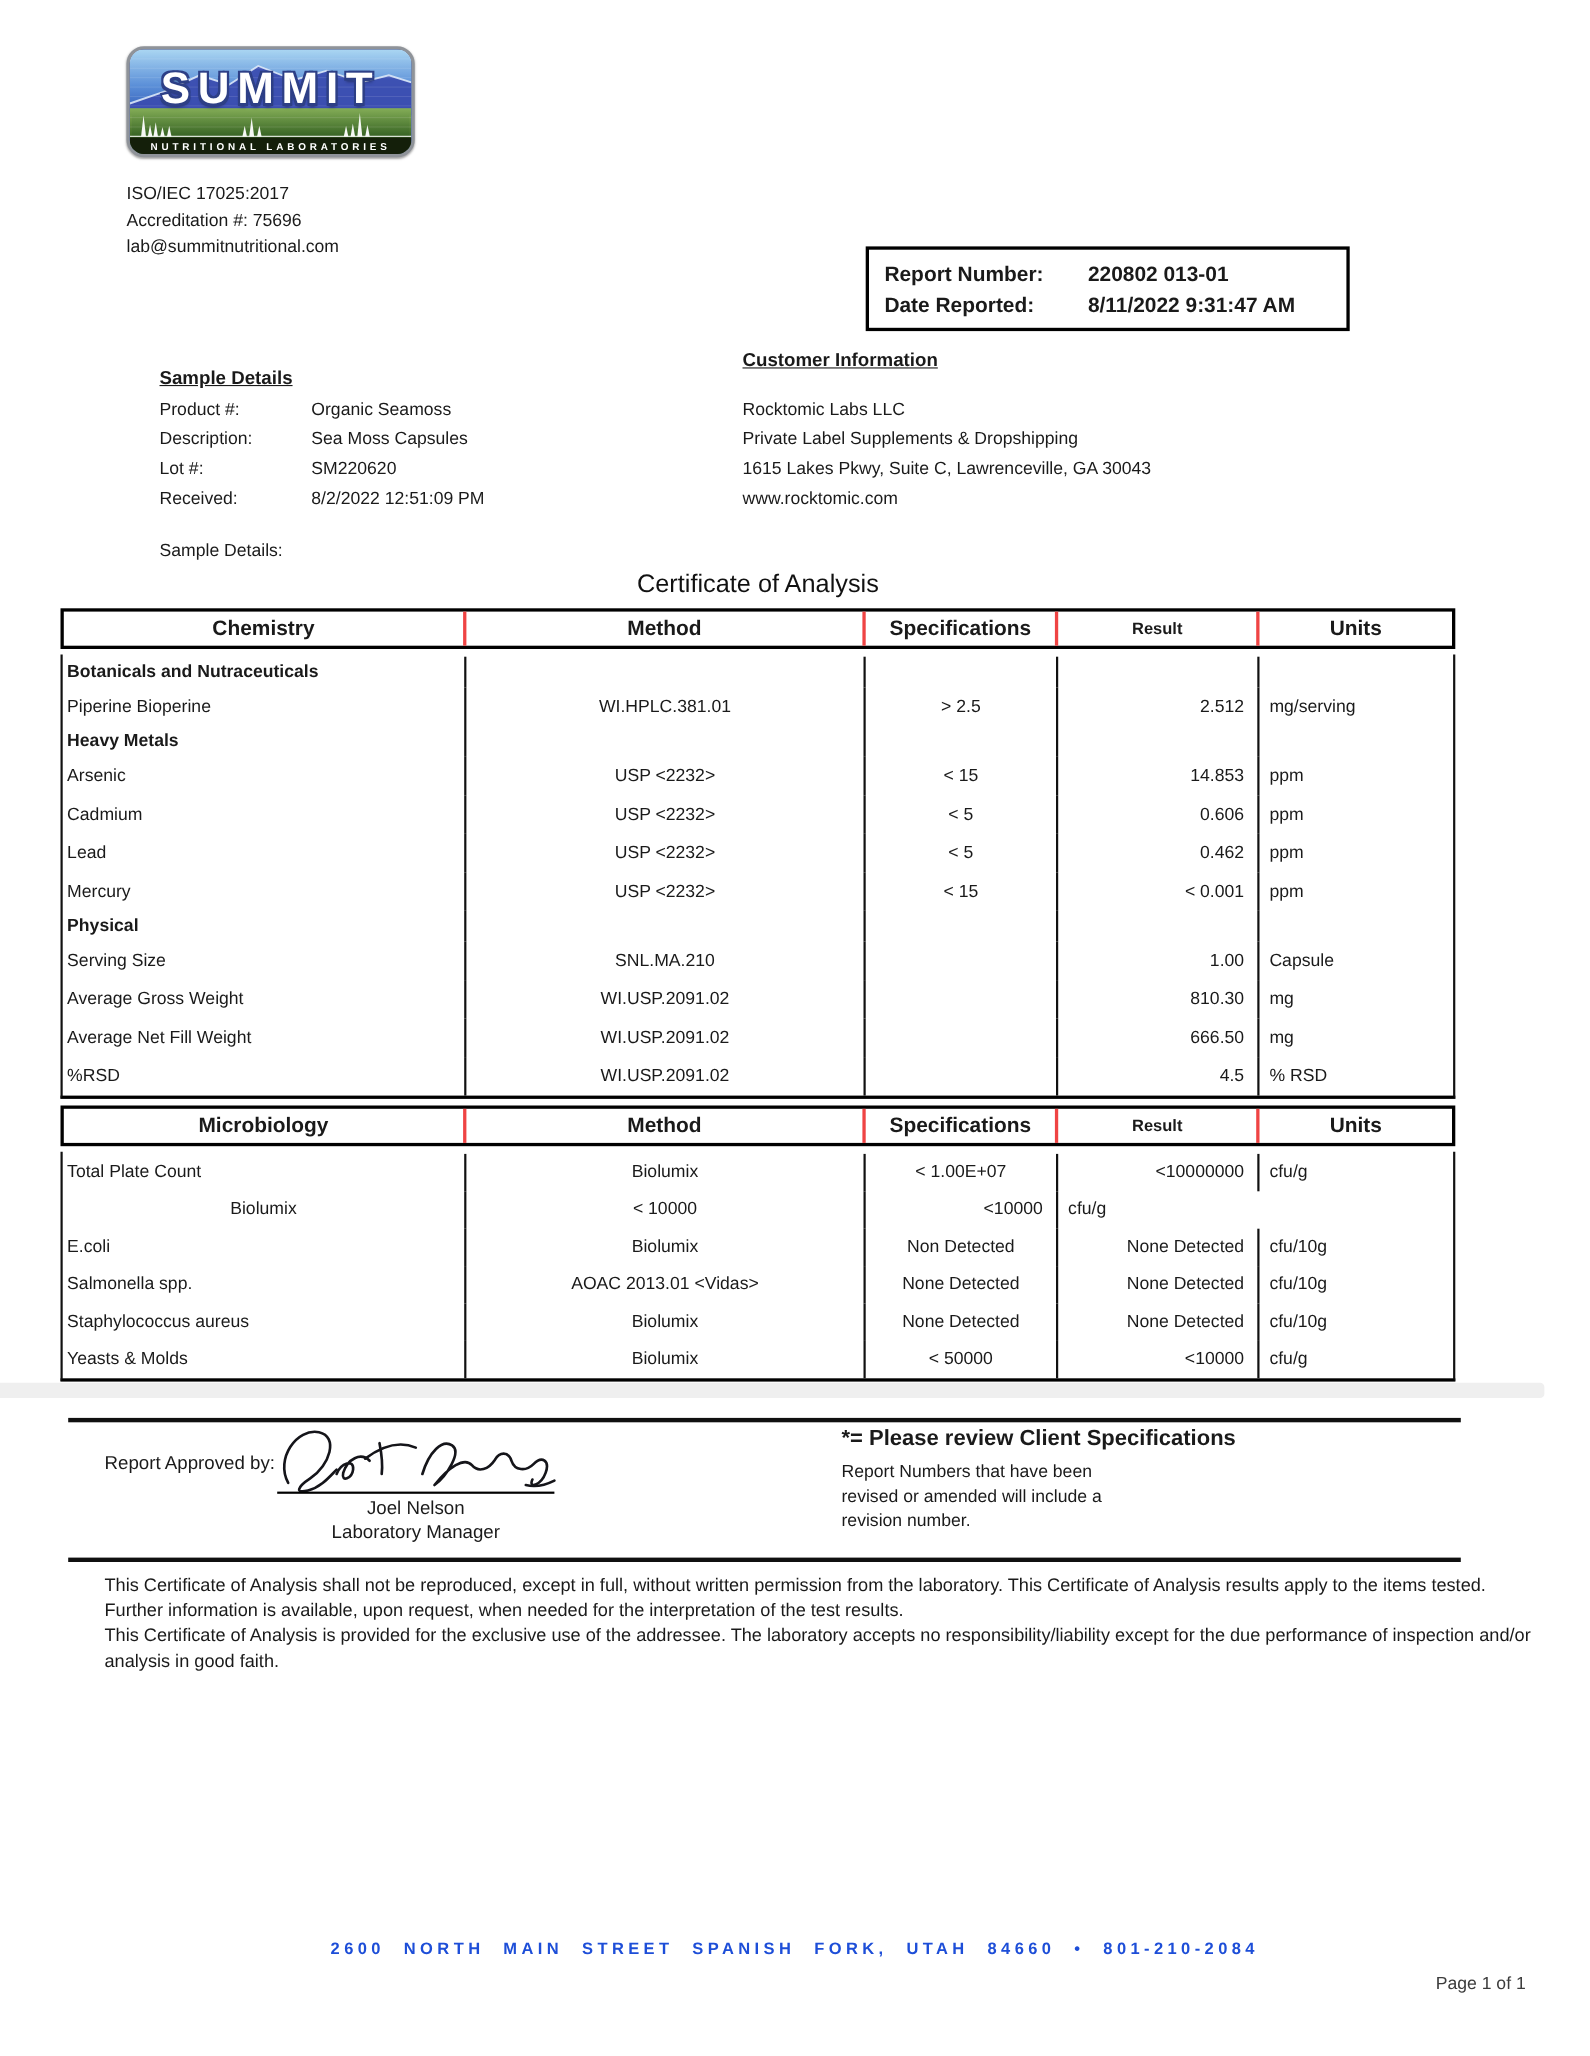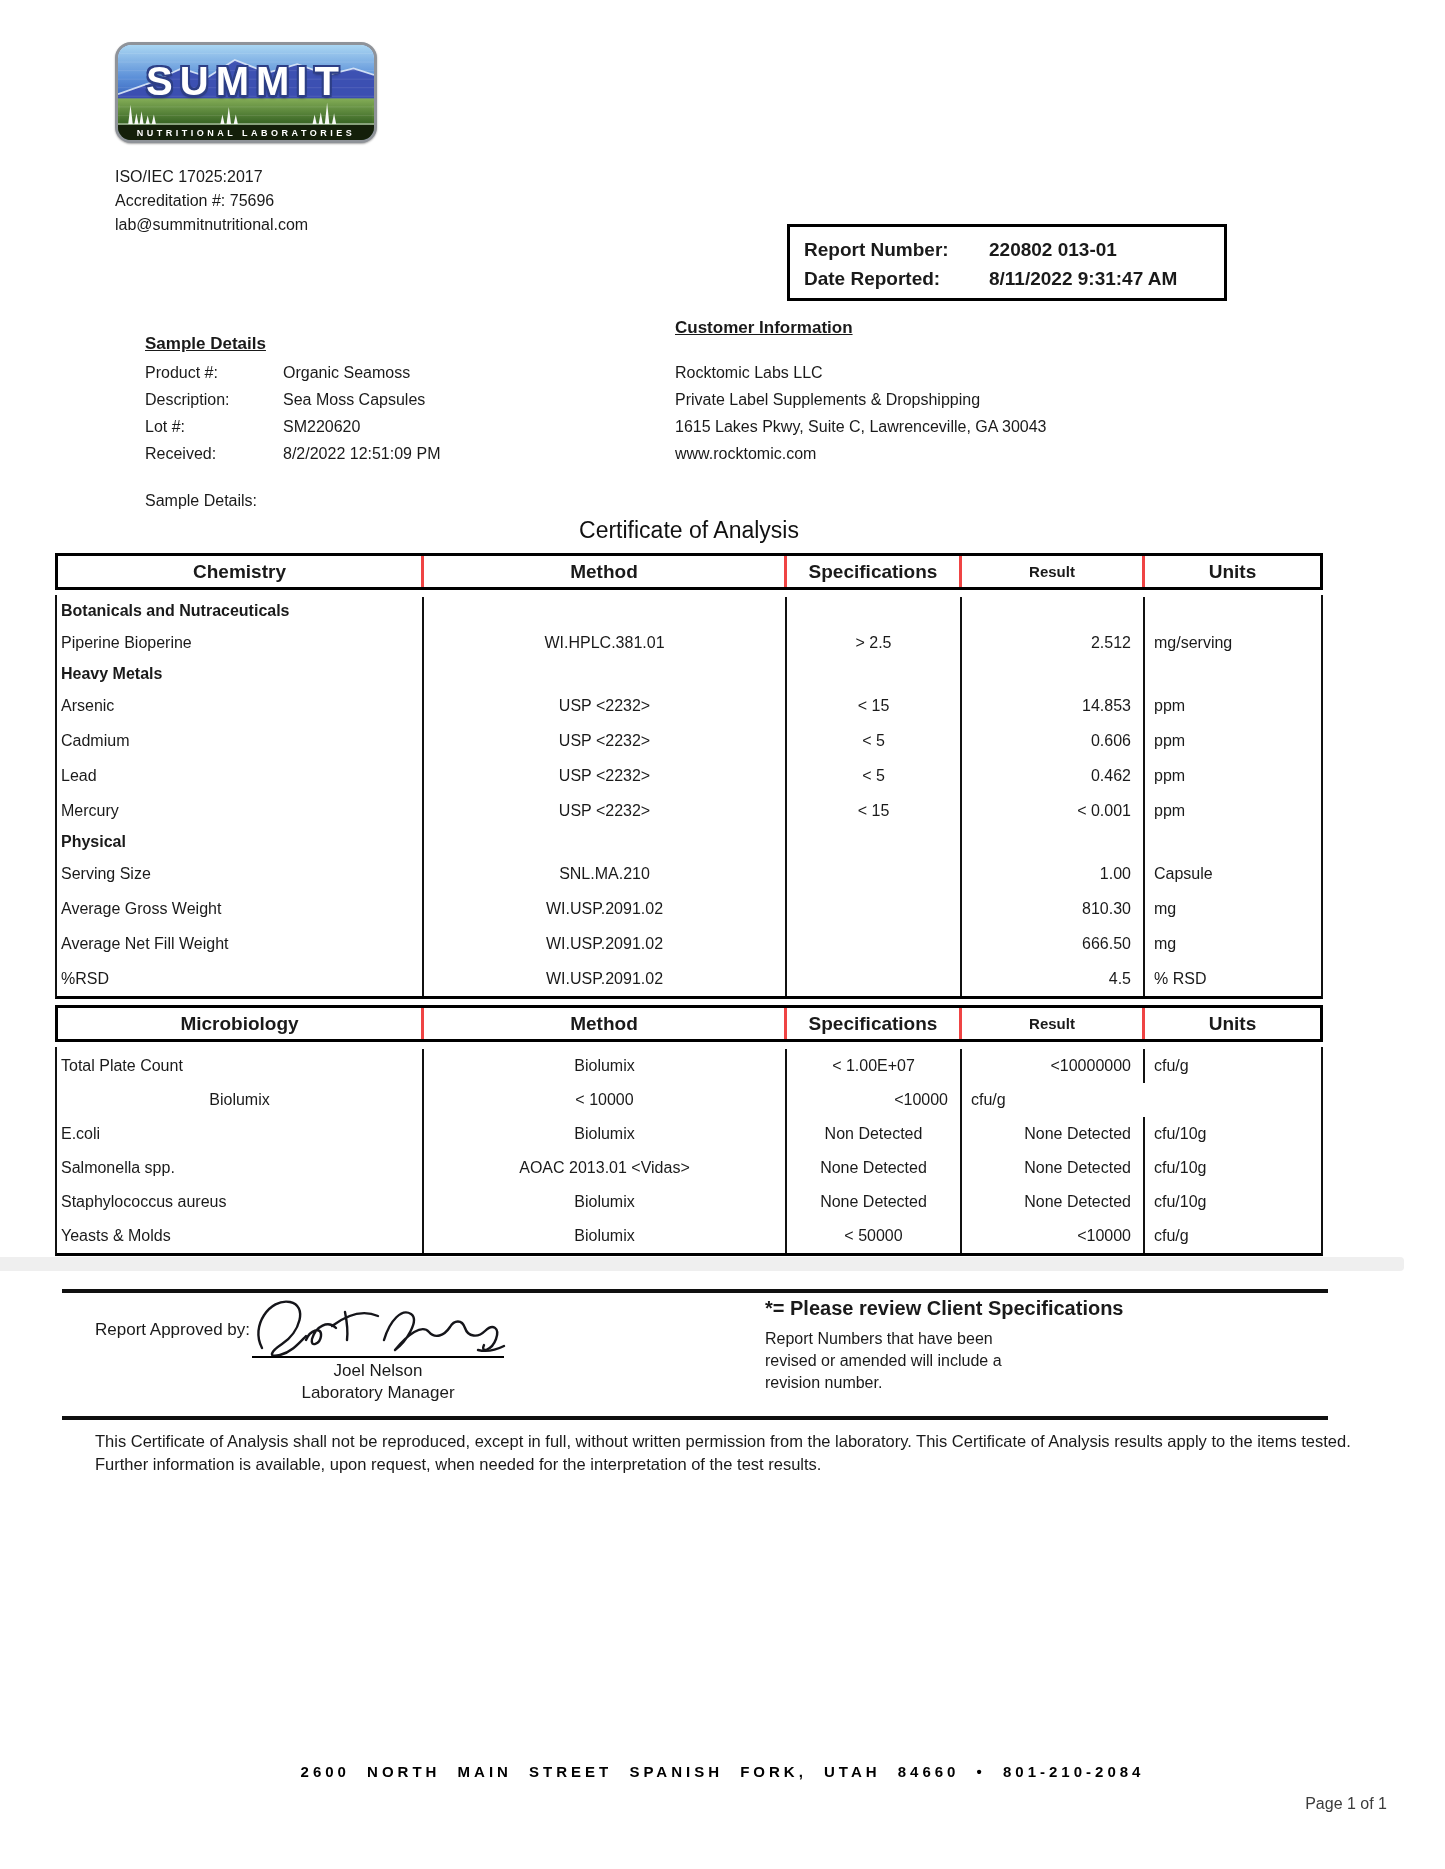--- a/index.html
+++ b/index.html
@@ -67,21 +67,21 @@
   .sig-line{position:absolute;left:252px;top:1356px;width:252px;height:2px;background:#000;}
   .signer{position:absolute;left:252px;top:1360px;width:252px;text-align:center;font-size:17px;line-height:22px;}
   .note-ast{position:absolute;left:765px;top:1297px;font-size:20px;font-weight:bold;}
   .note-rev{position:absolute;left:765px;top:1328px;width:242px;font-size:16px;line-height:22px;}
 
   
   .disclaimer{position:absolute;left:95px;top:1430px;width:1298px;font-size:16.5px;line-height:23px;}
 
   
   .footer-address{position:absolute;left:0;top:1763px;width:1445px;text-align:center;
-        color:#000000;font-size:15px;font-weight:bold;letter-spacing:4px;word-spacing:9px;white-space:nowrap;}
+        color:#1d4ed8;font-size:15px;font-weight:bold;letter-spacing:4px;word-spacing:9px;white-space:nowrap;}
   .page-label{position:absolute;right:58px;top:1795px;font-size:16px;color:#3c3c3c;}
 </style>
 </head>
 <body>
 
 <div class="page">
 
   <div class="logo">
     <svg viewBox="0 0 250 89" preserveAspectRatio="none">
       <defs>
@@ -348,18 +348,19 @@
     <div>Laboratory Manager</div>
   </div>
 
   <div class="note-ast">*= Please review Client Specifications</div>
   <div class="note-rev">Report Numbers that have been revised or amended will include a revision number.</div>
 
   <div class="rule rule2"></div>
 
   <div class="disclaimer">
     <div>This Certificate of Analysis shall not be reproduced, except in full, without written permission from the laboratory. This Certificate of Analysis results apply to the items tested. Further information is available, upon request, when needed for the interpretation of the test results.</div>
+    <div>This Certificate of Analysis is provided for the exclusive use of the addressee. The laboratory accepts no responsibility/liability except for the due performance of inspection and/or analysis in good faith.</div>
   </div>
 
   <div class="footer-address">2600 NORTH MAIN STREET  SPANISH FORK, UTAH  84660 • 801-210-2084</div>
   <div class="page-label">Page 1 of 1</div>
 
 </div>
 
 </body></html>

